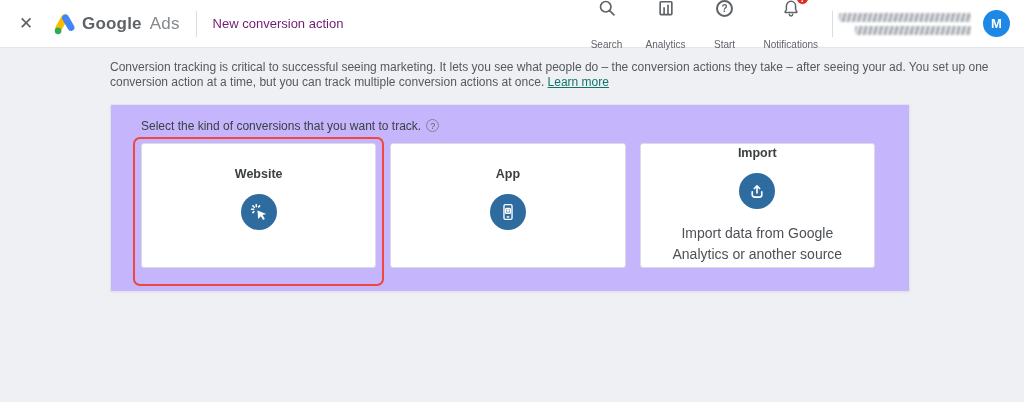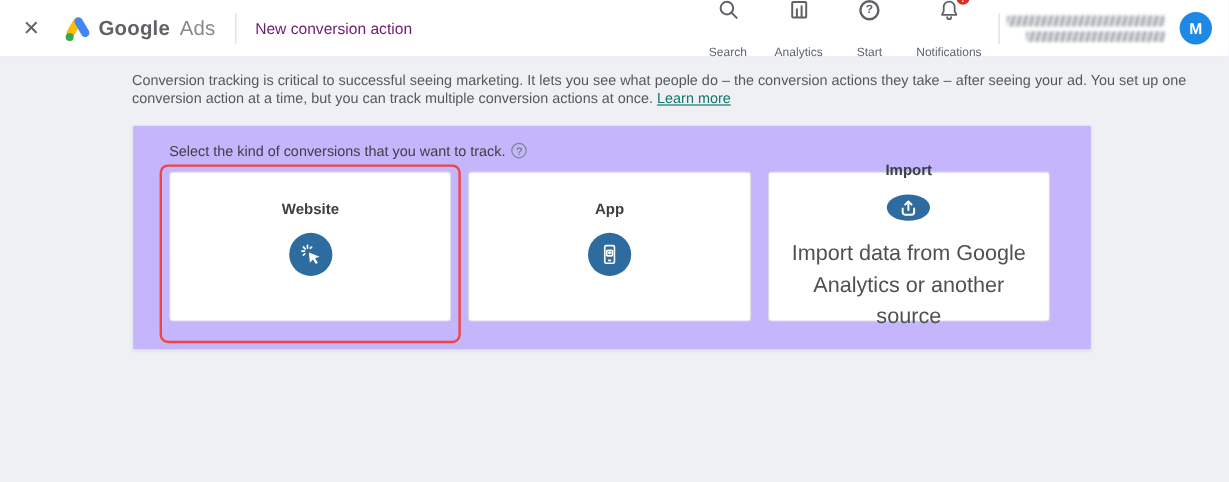--- a/index.html
+++ b/index.html
@@ -76,21 +76,21 @@
   .card {
     height:125px; border:1px solid #dadce0; border-radius:3px; background:#fff;
     display:flex; flex-direction:column; align-items:center; justify-content:center;
     text-align:center; cursor:pointer;
   }
   .card-title { font-size:12.5px; font-weight:bold; color:#3c4043; }
   .icon-circle {
     width:36px; height:36px; border-radius:50%; background:#2e6b9f;
     display:flex; align-items:center; justify-content:center; margin:13px 0 14px;
   }
-  .card-desc { font-size:18px; color:#4d5156; line-height:1.45; padding:0 12px; }
+  .card-desc { font-size:14px; color:#4d5156; line-height:1.45; padding:0 12px; }
   .selection-ring {
     position:absolute; left:-8px; right:-8px; top:-6px; bottom:-18px;
     border:2px solid #f0463f; border-radius:7px; pointer-events:none;
   }
 </style>
 </head>
 <body>
 
 <header class="topbar">
   <button class="close-btn">

